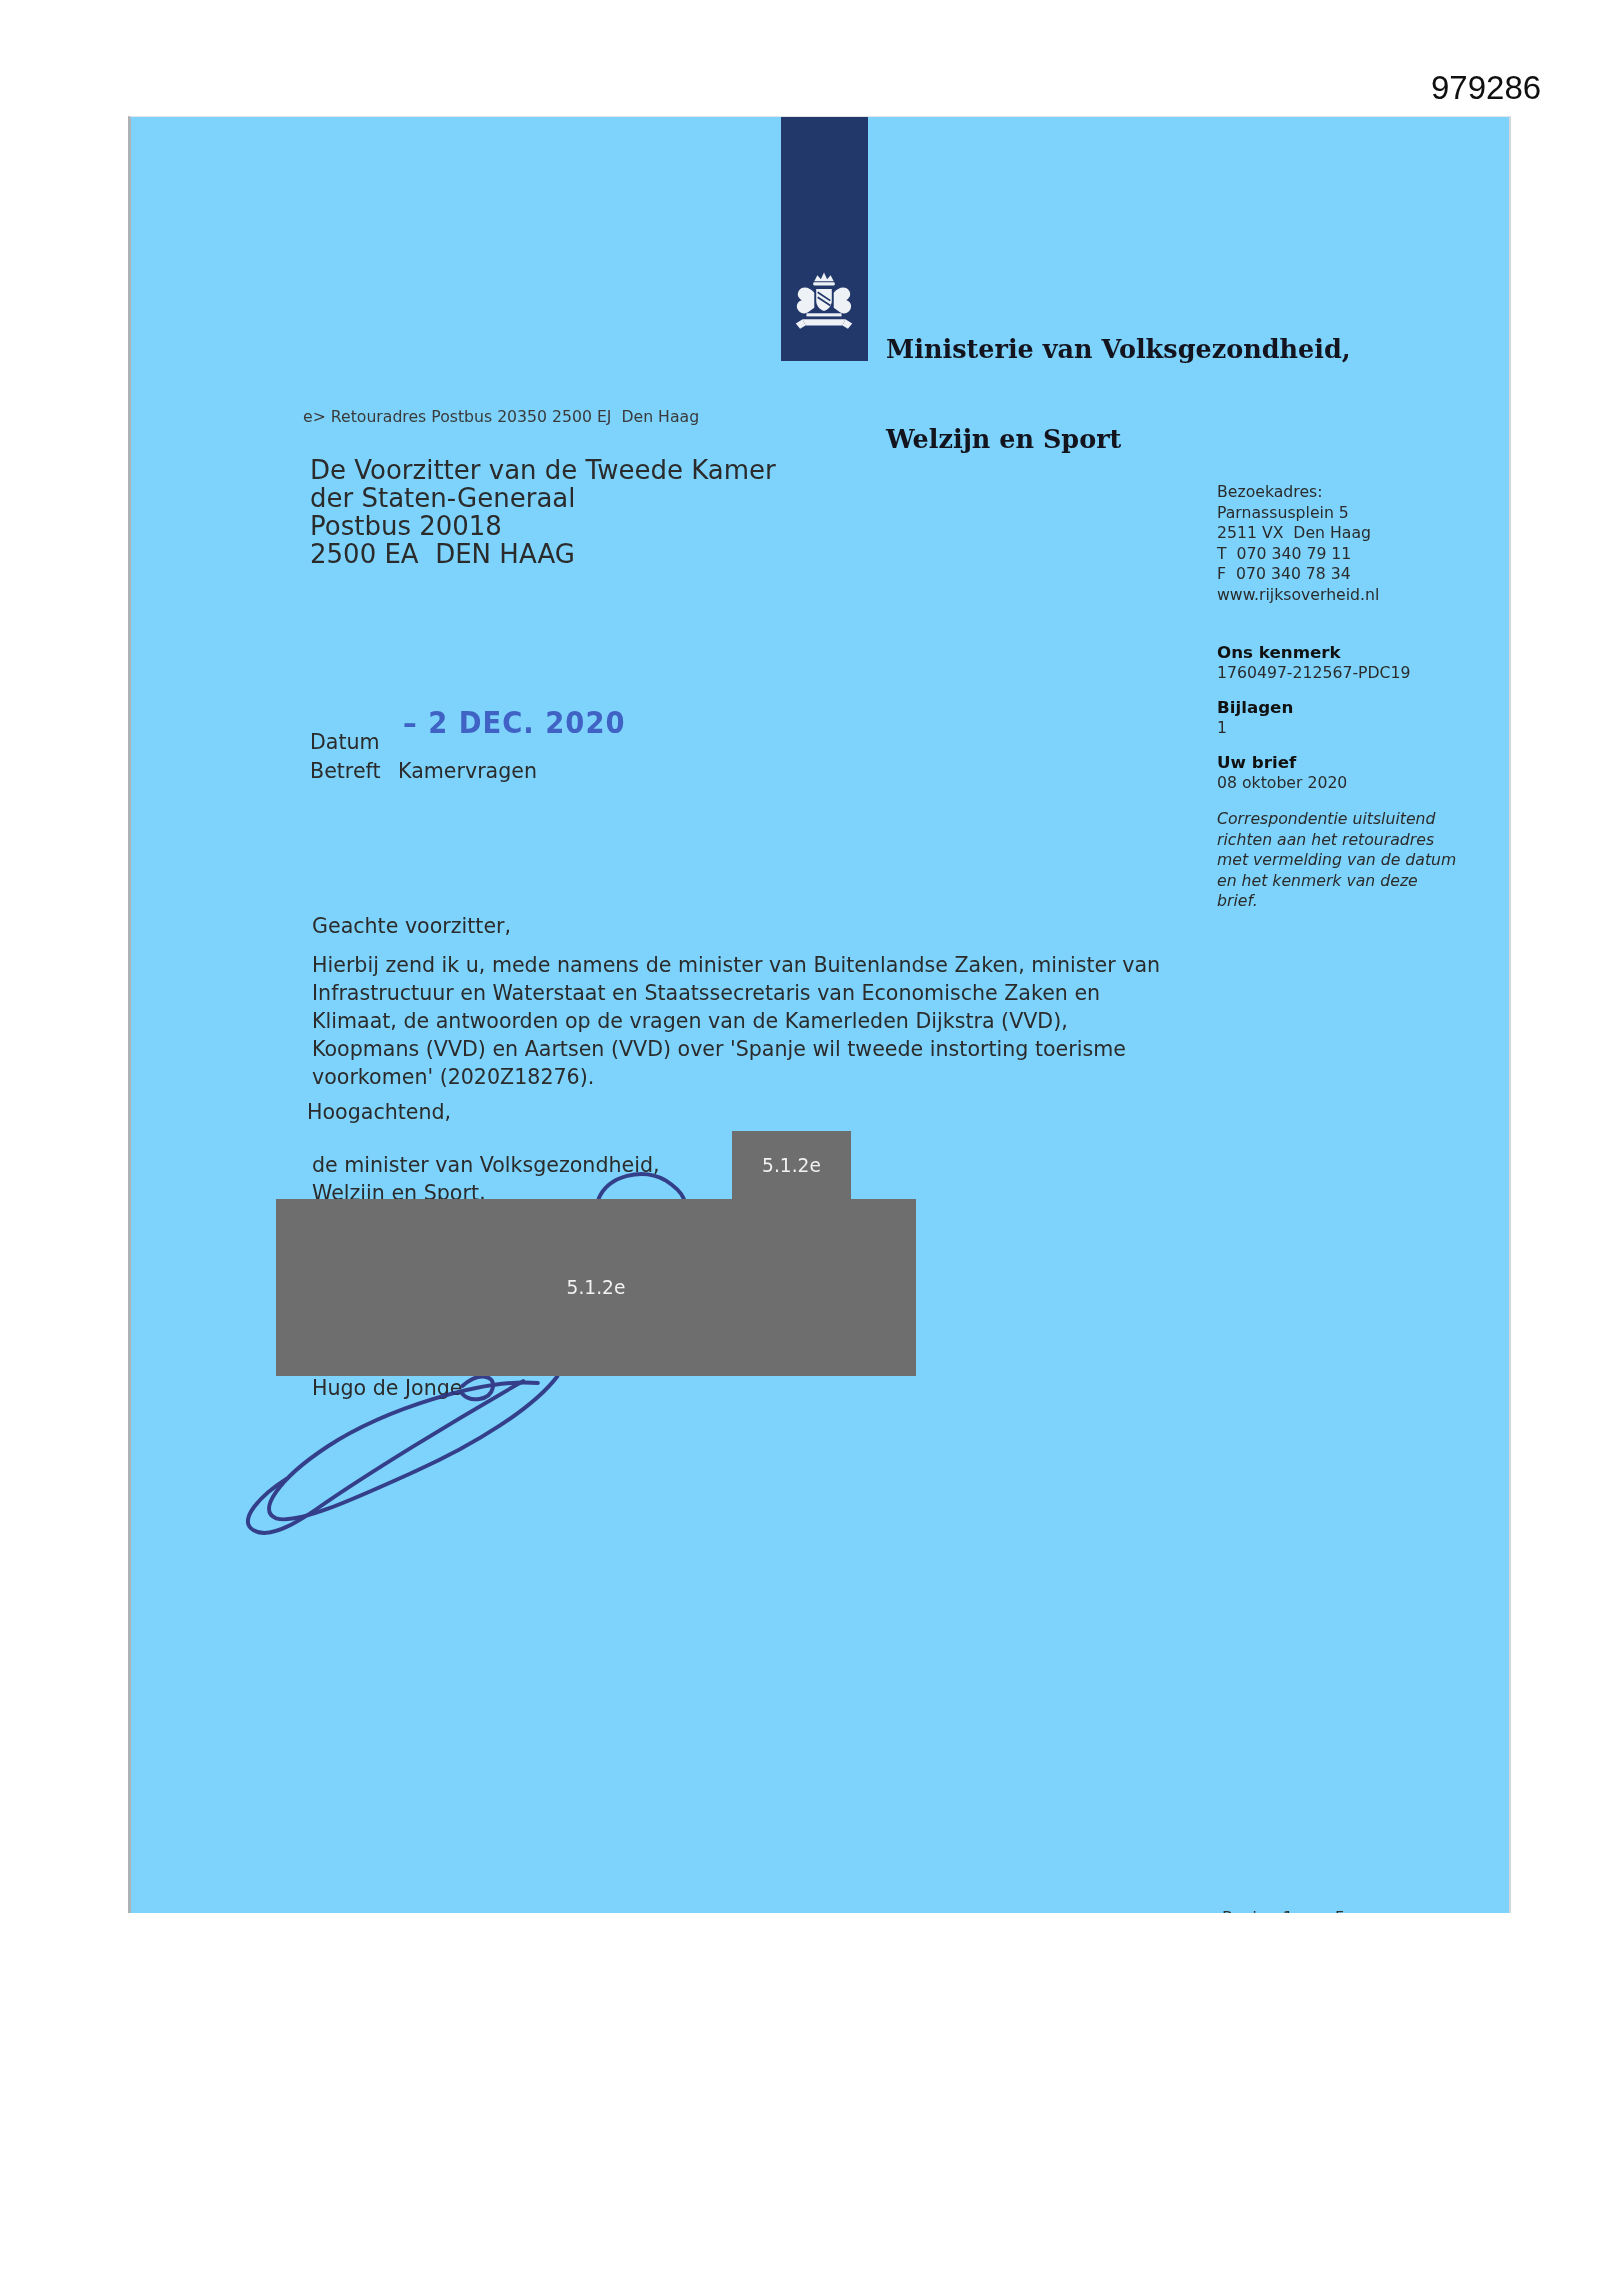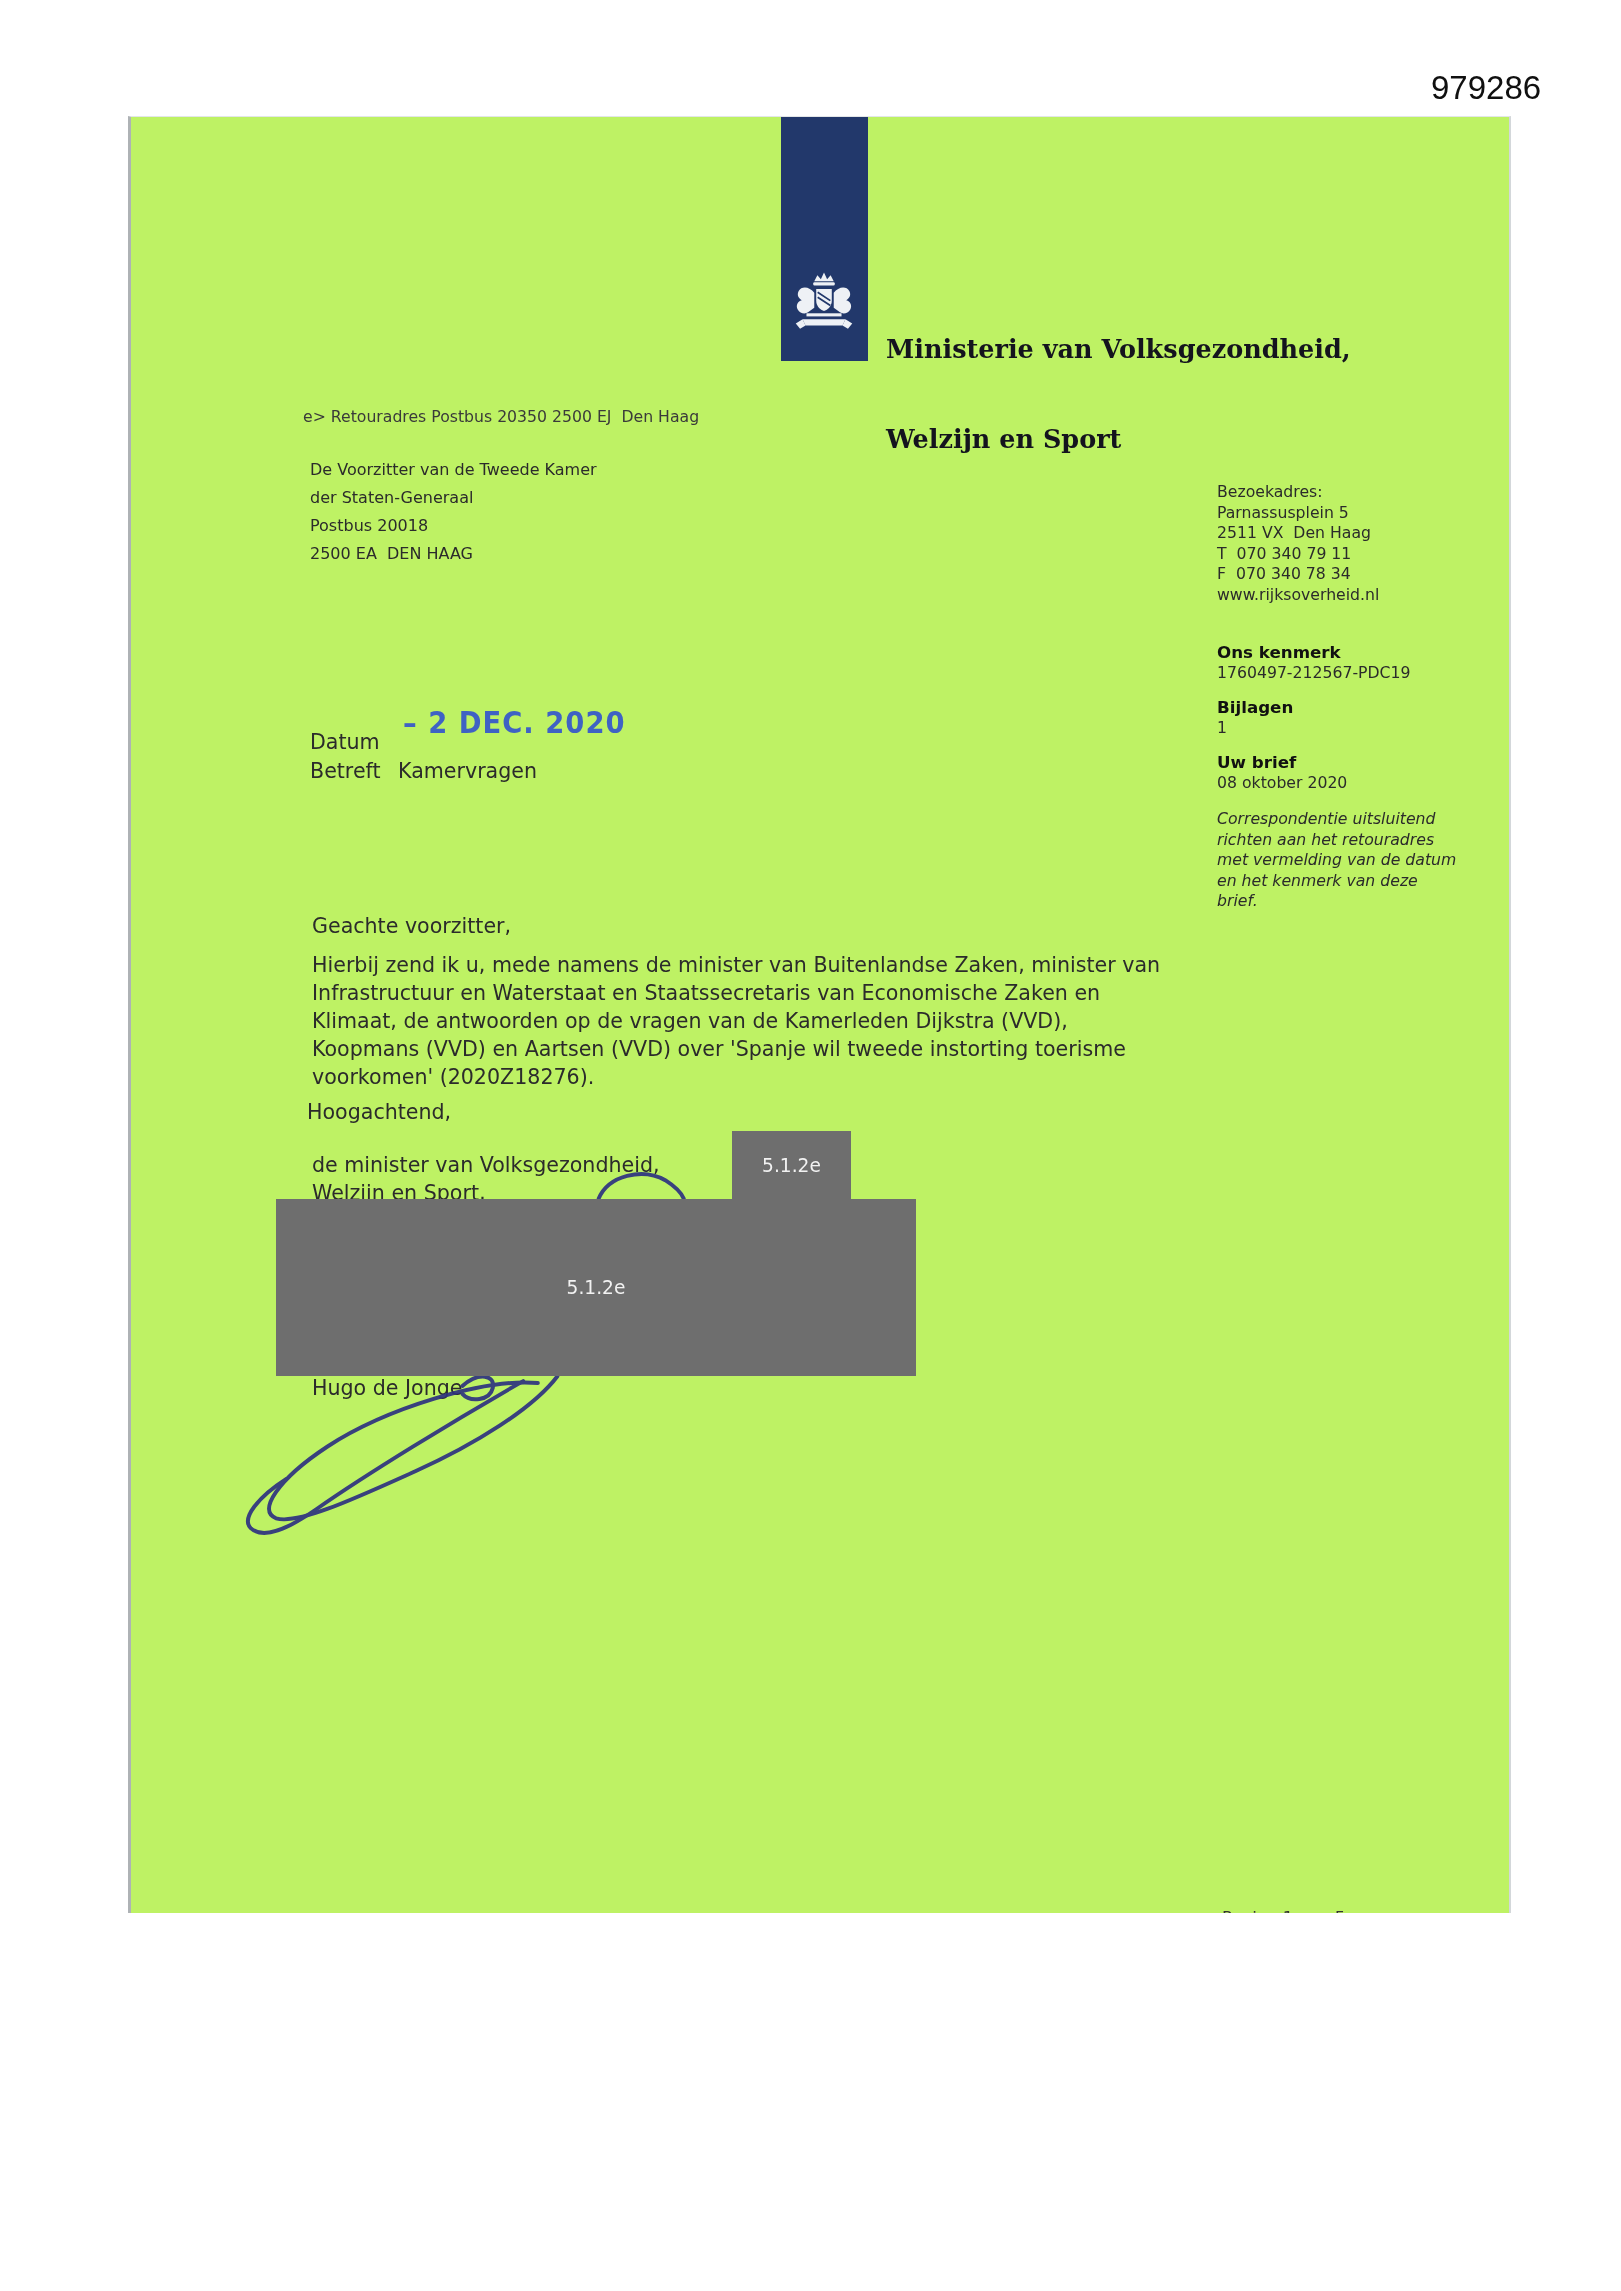--- a/index.html
+++ b/index.html
@@ -1,31 +1,31 @@
 <!DOCTYPE html>
 <html><head>
 <meta charset="utf-8">
 <style>
   html,body{margin:0;padding:0;background:#ffffff;}
   .canvas{position:relative;width:1621px;height:1913px;background:#ffffff;overflow:hidden;
           font-family:"DejaVu Sans",sans-serif;color:#2b2b2b;margin-left:8px;}
   .page{position:absolute;left:120px;top:116px;width:1383px;height:1952px;box-sizing:border-box;
-        background:#bef264;
+        background:#7dd3fc;
         border-left:3.9px solid #aeb2b5;border-right:2px solid #d3d7da;
         border-bottom:2px solid #c2c6c9;border-top:1px solid #e3e6e8;}
   .page::after{content:"";position:absolute;left:0;right:0;bottom:0;height:88px;
         background:linear-gradient(180deg,rgba(205,213,220,0) 0%,rgba(198,208,216,.28) 100%);pointer-events:none;}
   .doc-number{position:absolute;left:1423px;top:69px;font-family:"Liberation Sans",sans-serif;
         font-size:33px;color:#101010;white-space:pre;}
   .logo-bar{position:absolute;left:650px;top:0;width:87px;height:244px;background:#22386b;}
   .crest{position:absolute;left:5.9px;top:153px;}
   .ministry-name{position:absolute;left:755px;top:157px;font-family:"DejaVu Serif","Liberation Serif",serif;
         font-size:25.5px;line-height:30px;font-weight:600;color:#14141e;white-space:pre;}
   .return-address{position:absolute;left:172px;top:290px;font-size:15.7px;color:#3a3a3a;white-space:pre;}
-  .recipient{position:absolute;left:179px;top:339px;font-size:16px;line-height:28px;}
+  .recipient{position:absolute;left:179px;top:339px;font-size:26px;line-height:28px;}
   .recipient div{white-space:pre;}
   .sidebar{position:absolute;left:1086px;top:0;width:304px;font-size:15.7px;line-height:20.6px;}
   .sb-block div{white-space:pre;}
   .sb-visit{position:absolute;left:0;top:365px;}
   .sb-label{font-weight:bold;color:#111;font-size:16.7px;}
   .sb-kenmerk{position:absolute;left:0;top:525px;}
   .sb-bijlagen{position:absolute;left:0;top:580px;}
   .sb-uwbrief{position:absolute;left:0;top:635px;}
   .sb-note{position:absolute;left:0;top:692px;font-style:italic;}
   .meta-label{position:absolute;font-size:20.6px;white-space:pre;}

